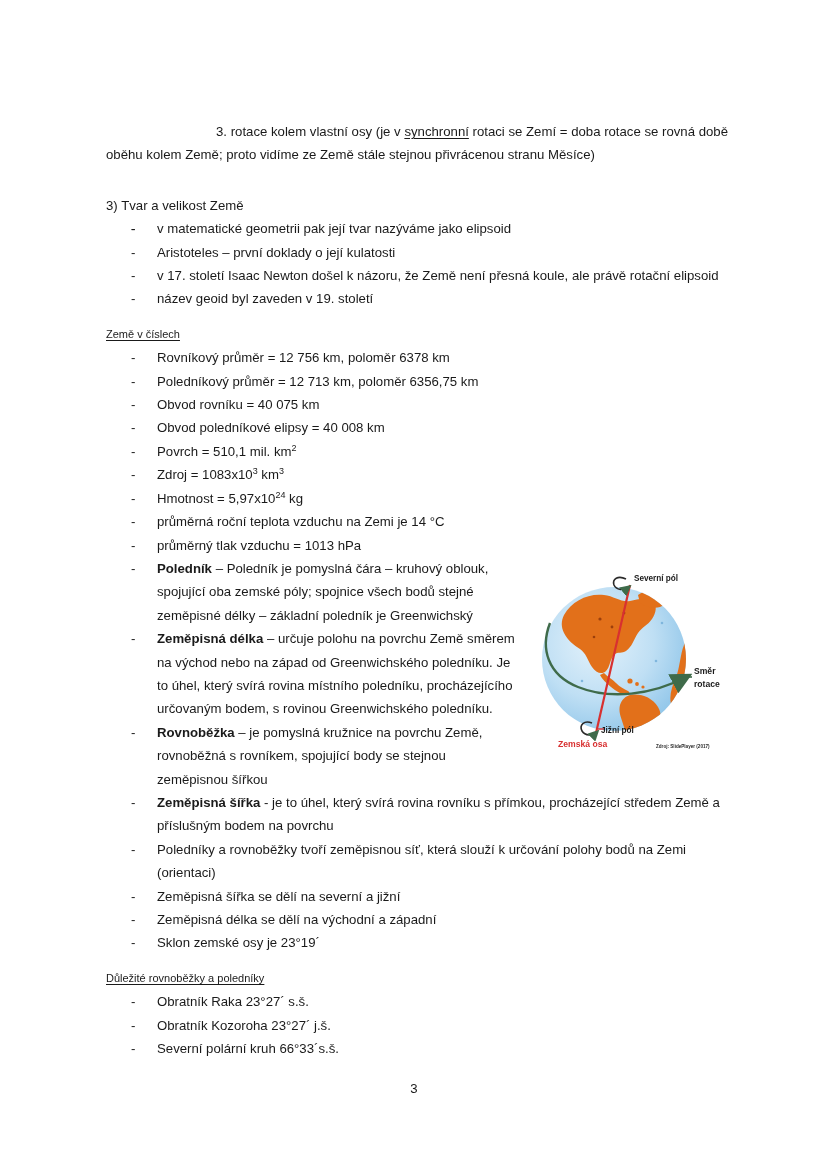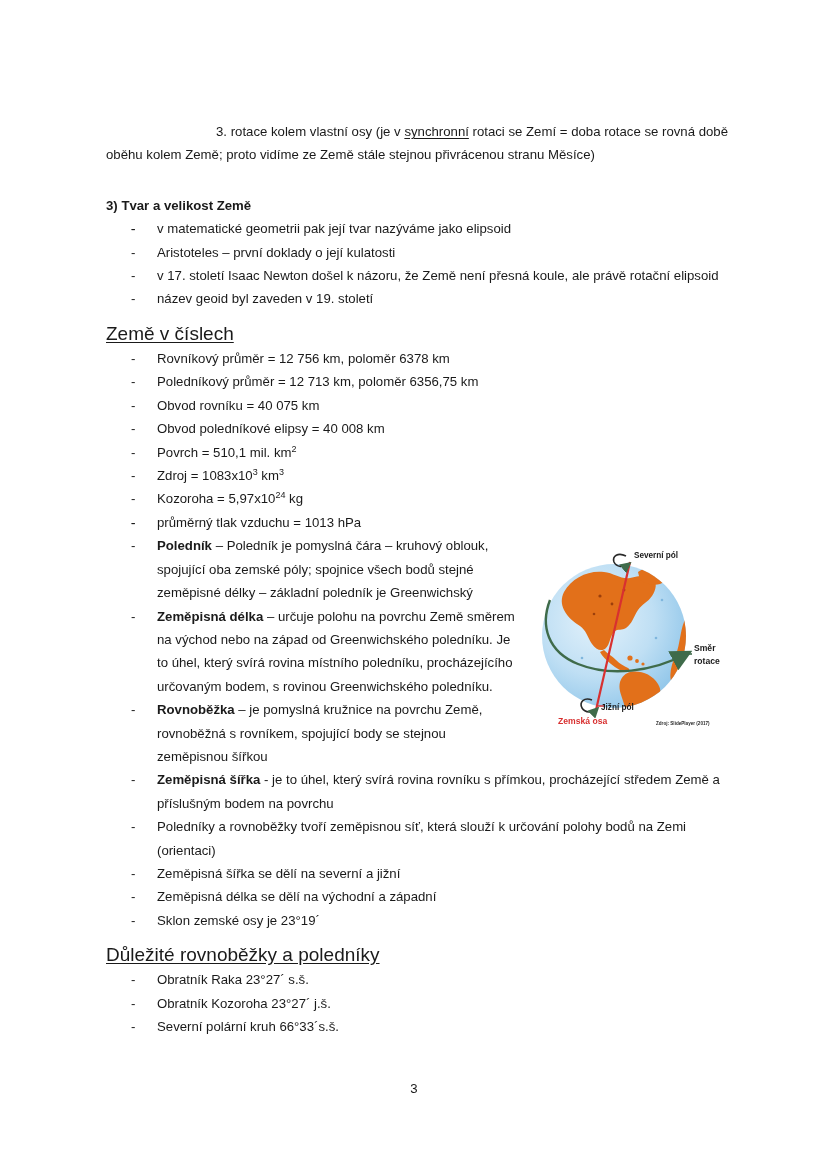--- a/index.html
+++ b/index.html
@@ -45,25 +45,25 @@
   }
   .spacer-sm { height: 11px; }
   .spacer-md { height: 16px; }
 
   .u { text-decoration: underline; text-underline-offset: 2px; }
   .b { font-weight: bold; }
 
   h3.heading {
     margin: 0;
     font-size: 13.2px;
-    font-weight: bold;
+    font-weight: normal;
     line-height: 23.4px;
   }
   .sub-underline {
-    font-size: 19px;
+    font-size: 11px;
     line-height: 23.4px;
     text-decoration: underline;
     text-underline-offset: 2px;
     display: inline-block;
   }
 
   ul.dashlist {
     list-style: none;
     margin: 0;
     padding: 0;
@@ -146,22 +146,22 @@
     <div class="spacer-sm"></div>
 
     <div class="line"><span class="sub-underline">Země v číslech</span></div>
     <ul class="dashlist">
       <li><span class="dash">-</span><span>Rovníkový průměr = 12 756 km, poloměr 6378 km</span></li>
       <li><span class="dash">-</span><span>Poledníkový průměr = 12 713 km, poloměr 6356,75 km</span></li>
       <li><span class="dash">-</span><span>Obvod rovníku = 40 075 km</span></li>
       <li><span class="dash">-</span><span>Obvod poledníkové elipsy = 40 008 km</span></li>
       <li><span class="dash">-</span><span>Povrch = 510,1 mil. km</span><sup>2</sup></li>
       <li><span class="dash">-</span><span>Zdroj = 1083x10</span><sup>3</sup><span> km</span><sup>3</sup></li>
-      <li><span class="dash">-</span><span>Kozoroha = 5,97x10</span><sup>24</sup><span> kg</span></li>
-      <li><span class="dash">-</span></li>
+      <li><span class="dash">-</span><span>Hmotnost = 5,97x10</span><sup>24</sup><span> kg</span></li>
+      <li><span class="dash">-</span><span>průměrná roční teplota vzduchu na Zemi je 14 °C</span></li>
       <li><span class="dash">-</span><span>průměrný tlak vzduchu = 1013 hPa</span></li>
     </ul>
 
     <div class="figure">
       <svg width="206" height="196" viewBox="0 0 206 196" xmlns="http://www.w3.org/2000/svg">
         <defs>
           <radialGradient id="oceanGrad" cx="38%" cy="38%" r="72%">
             <stop offset="0%" stop-color="#e4f2fb"></stop>
             <stop offset="55%" stop-color="#bfdff4"></stop>
             <stop offset="100%" stop-color="#8bc3e8"></stop>

